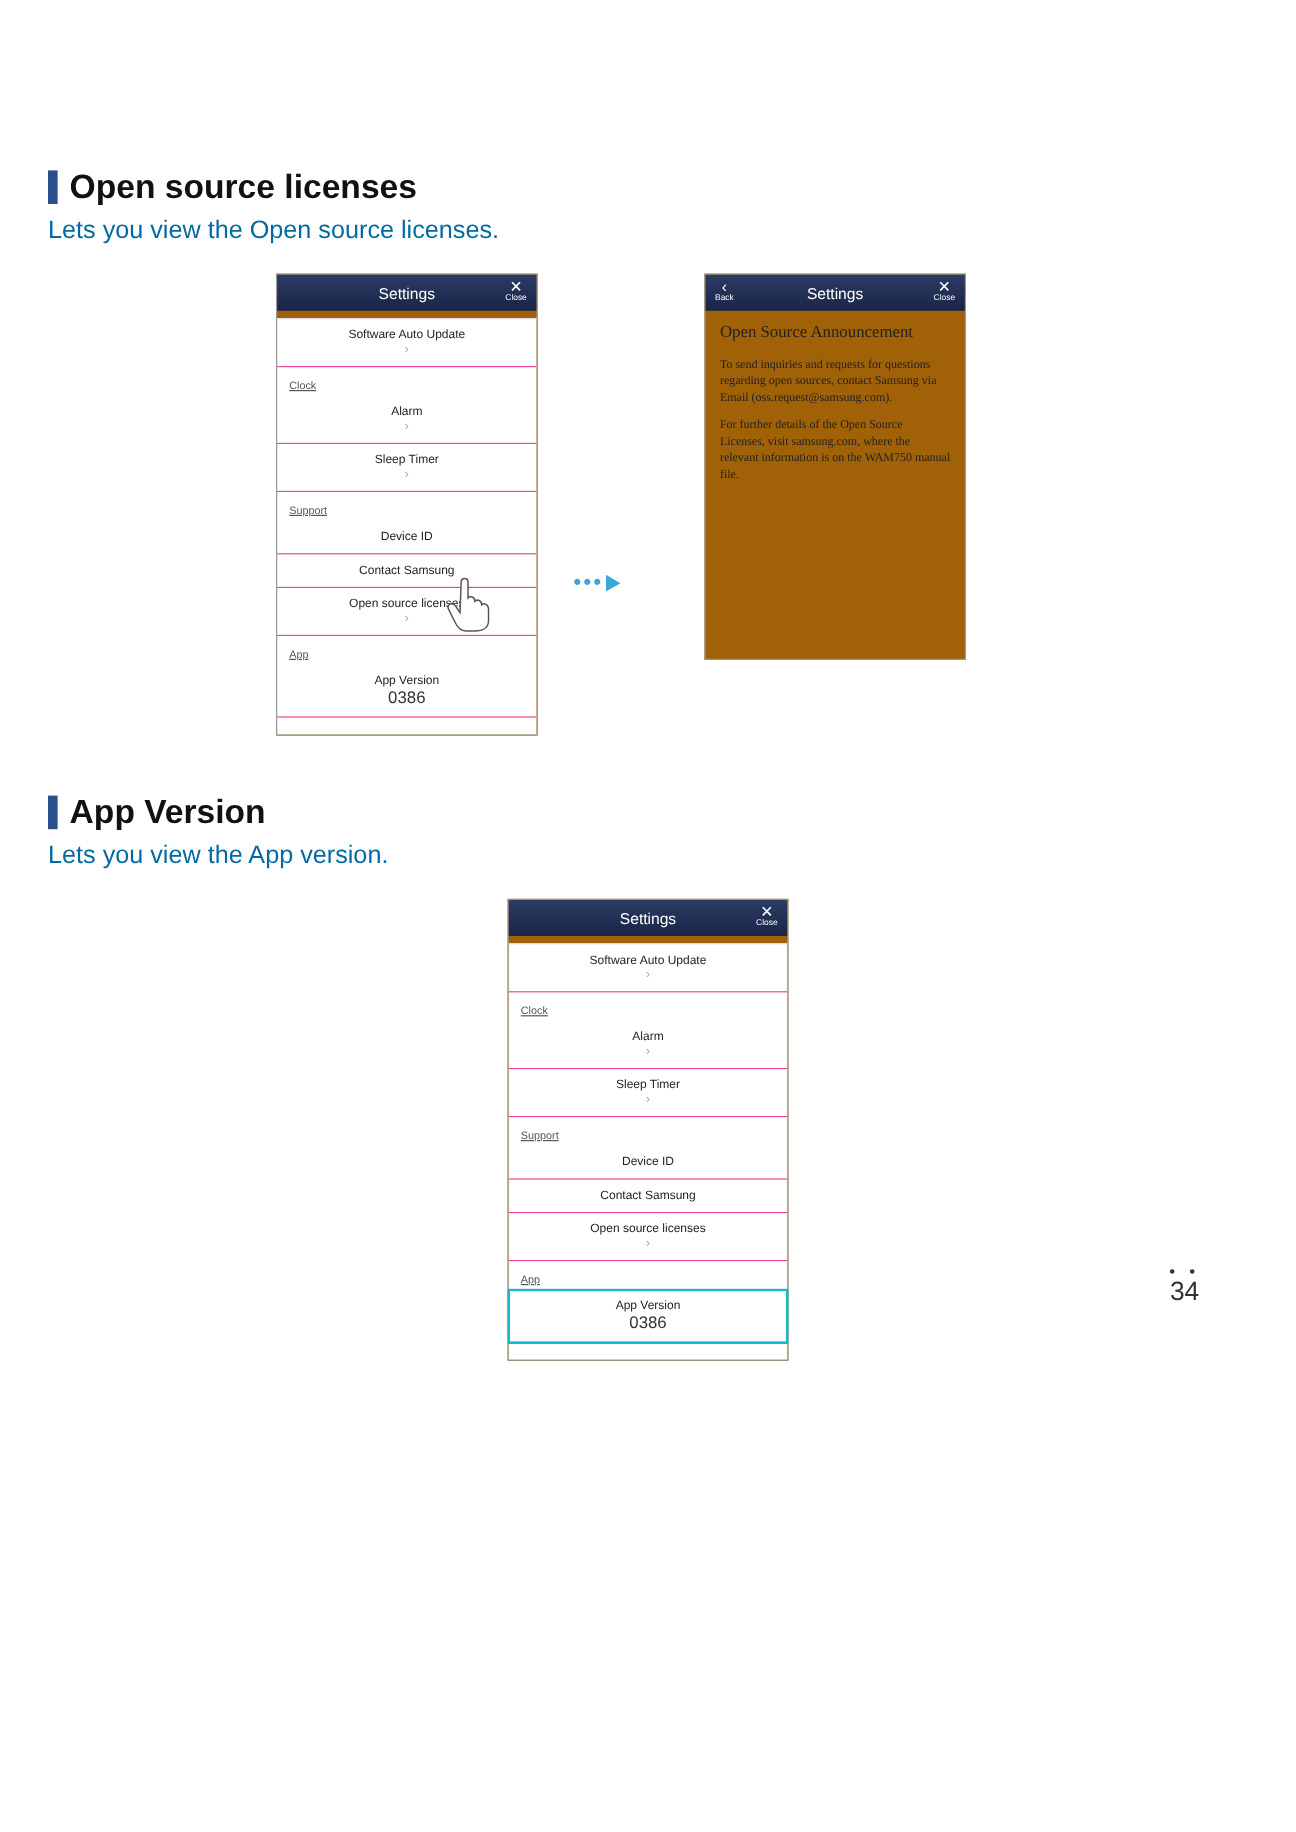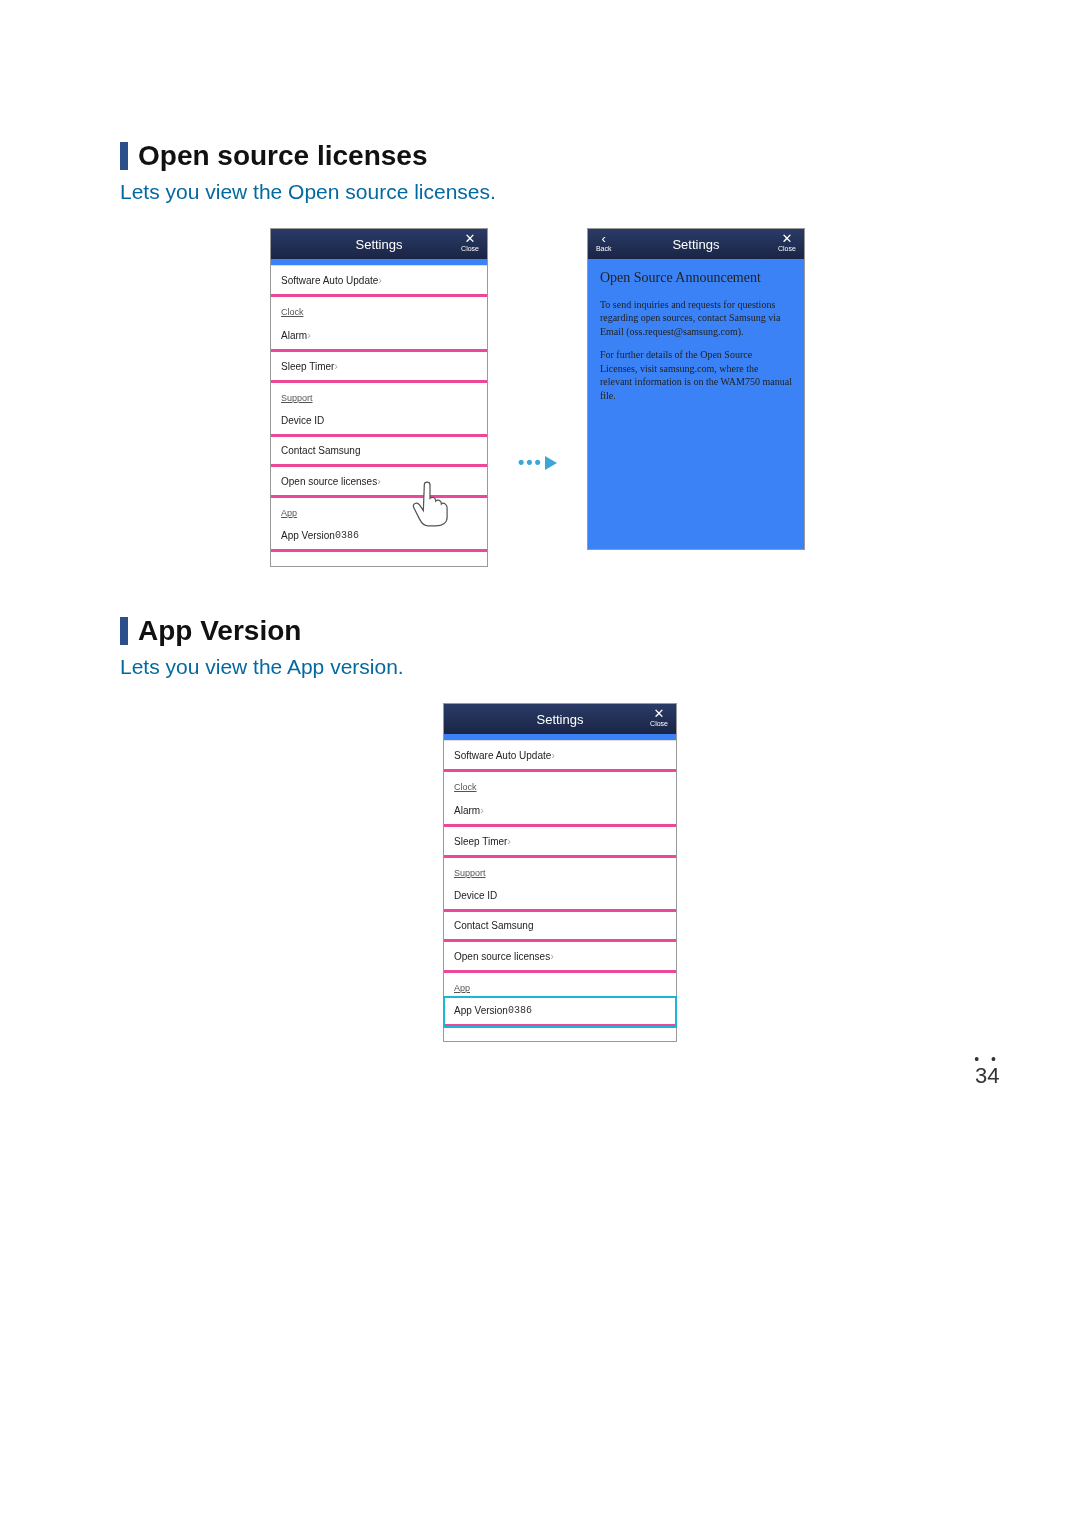--- a/index.html
+++ b/index.html
@@ -1,39 +1,39 @@
 <!DOCTYPE html>
 <html><head>
 <meta charset="utf-8">
 <style>
   * { box-sizing: border-box; margin: 0; padding: 0; }
   html, body { width: 1080px; height: 1527px; background: #fff; font-family: Arial, Helvetica, sans-serif; color: #222; }
-  .page { position: relative; width: 1080px; height: 1159px; padding: 140px 80px 0 120px; }
+  .page { position: relative; width: 1080px; height: 1159px; padding: 140px 80px 0 40px; }
 
   .section-title { display: flex; align-items: center; gap: 10px; margin-bottom: 8px; }
   .section-title .bar { width: 8px; height: 28px; background: #2b4f8a; }
   .section-title h2 { font-size: 28px; font-weight: 600; color: #111; }
   .section-desc { font-size: 21px; color: #0369a1; margin-bottom: 24px; }
 
   .row { display: flex; align-items: flex-start; gap: 30px; margin-bottom: 48px; padding-left: 150px; }
   .row.single { justify-content: center; padding-left: 0; }
 
-  .phone { width: 218px; border: 1px solid #999; background: #3b82f6; position: relative; }
+  .phone { width: 218px; border: 1px solid #999; background: #a16207; position: relative; margin-left: 40px; }
   .phone .header { height: 30px; background: linear-gradient(#2a3b66, #1a2546); color: #fff; display: flex; align-items: center; justify-content: center; position: relative; font-size: 13px; }
   .phone .header .back { position: absolute; left: 8px; top: 3px; display: flex; flex-direction: column; align-items: center; font-size: 7px; line-height: 1; cursor: pointer; }
   .phone .header .back .chev { font-size: 13px; line-height: 1; }
   .phone .header .close { position: absolute; right: 8px; top: 3px; display: flex; flex-direction: column; align-items: center; font-size: 7px; line-height: 1; cursor: pointer; }
   .phone .header .close .x { font-size: 13px; line-height: 1; }
   .phone .body { background: #fff; padding-bottom: 14px; }
 
   .group-label { font-size: 9px; color: #555; padding: 10px 10px 4px 10px; text-decoration: underline; }
-  .list-item { display: flex; align-items: center; justify-content: flex-start; padding: 8px 10px; border-bottom: 3px solid #ec4899; font-size: 10px; color: #222; }
+  .list-item { display: flex; align-items: center; justify-content: space-between; padding: 8px 10px; border-bottom: 1px solid #ec4899; font-size: 10px; color: #222; flex-direction: column; }
   .list-item:first-of-type { border-top: 1px solid #ddd; }
   .list-item .chev { color: #aaa; font-size: 11px; }
-  .list-item .value { font-size: 10px; color: #333; font-family: Liberation Mono, monospace; }
+  .list-item .value { font-size: 14px; color: #333; }
   .list-item.highlight { outline: 2px solid #17b8d1; outline-offset: -1px; }
 
   .oss-body { padding: 10px 12px; font-family: Georgia, 'Times New Roman', serif; font-size: 10px; color: #222; line-height: 1.35; }
   .oss-body .ann-title { font-size: 14px; margin-bottom: 10px; }
   .oss-body p { margin-bottom: 10px; }
 
   .arrow-between { align-self: center; display: flex; align-items: center; color: #3aa7d8; margin-top: 130px; }
   .arrow-between .dots { letter-spacing: 2px; font-size: 18px; font-weight: bold; color: #6fc; color:#3aa7d8; }
   .arrow-between .tri { width: 0; height: 0; border-left: 12px solid #3aa7d8; border-top: 7px solid transparent; border-bottom: 7px solid transparent; margin-left: 2px; }
 

